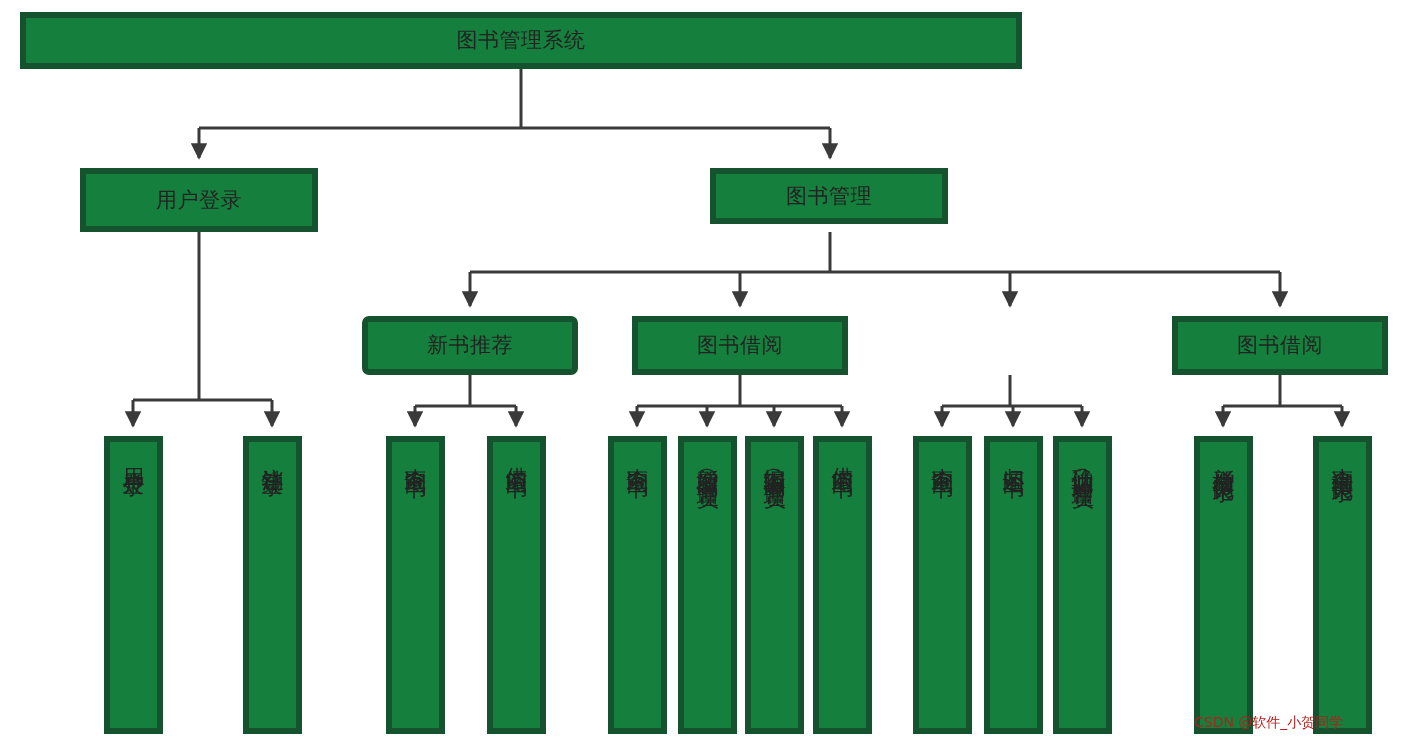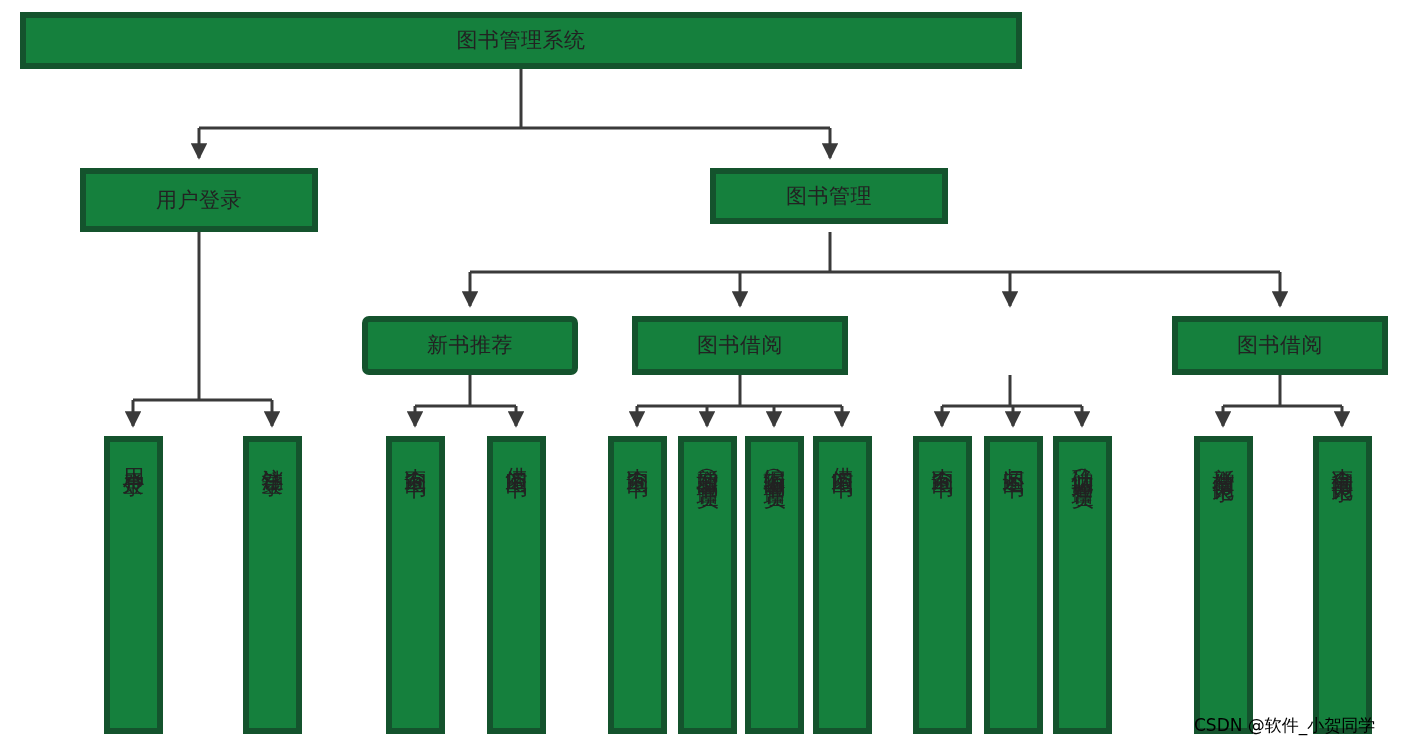--- a/index.html
+++ b/index.html
@@ -54,22 +54,22 @@
   .node.vertical .label {
     writing-mode: vertical-rl;
     text-orientation: upright;
     font-size: 22px;
     letter-spacing: 3px;
   }
   .watermark {
     position: absolute;
     left: 1194px;
     top: 714px;
-    font-size: 17px;
-    color: #000000;
+    font-size: 14px;
+    color: #b91c1c;
     white-space: nowrap;
     z-index: 5;
     font-family: "DejaVu Sans", "Liberation Sans", sans-serif;
   }
 </style>
 </head>
 <body>
 
 <div id="diagram">
 

